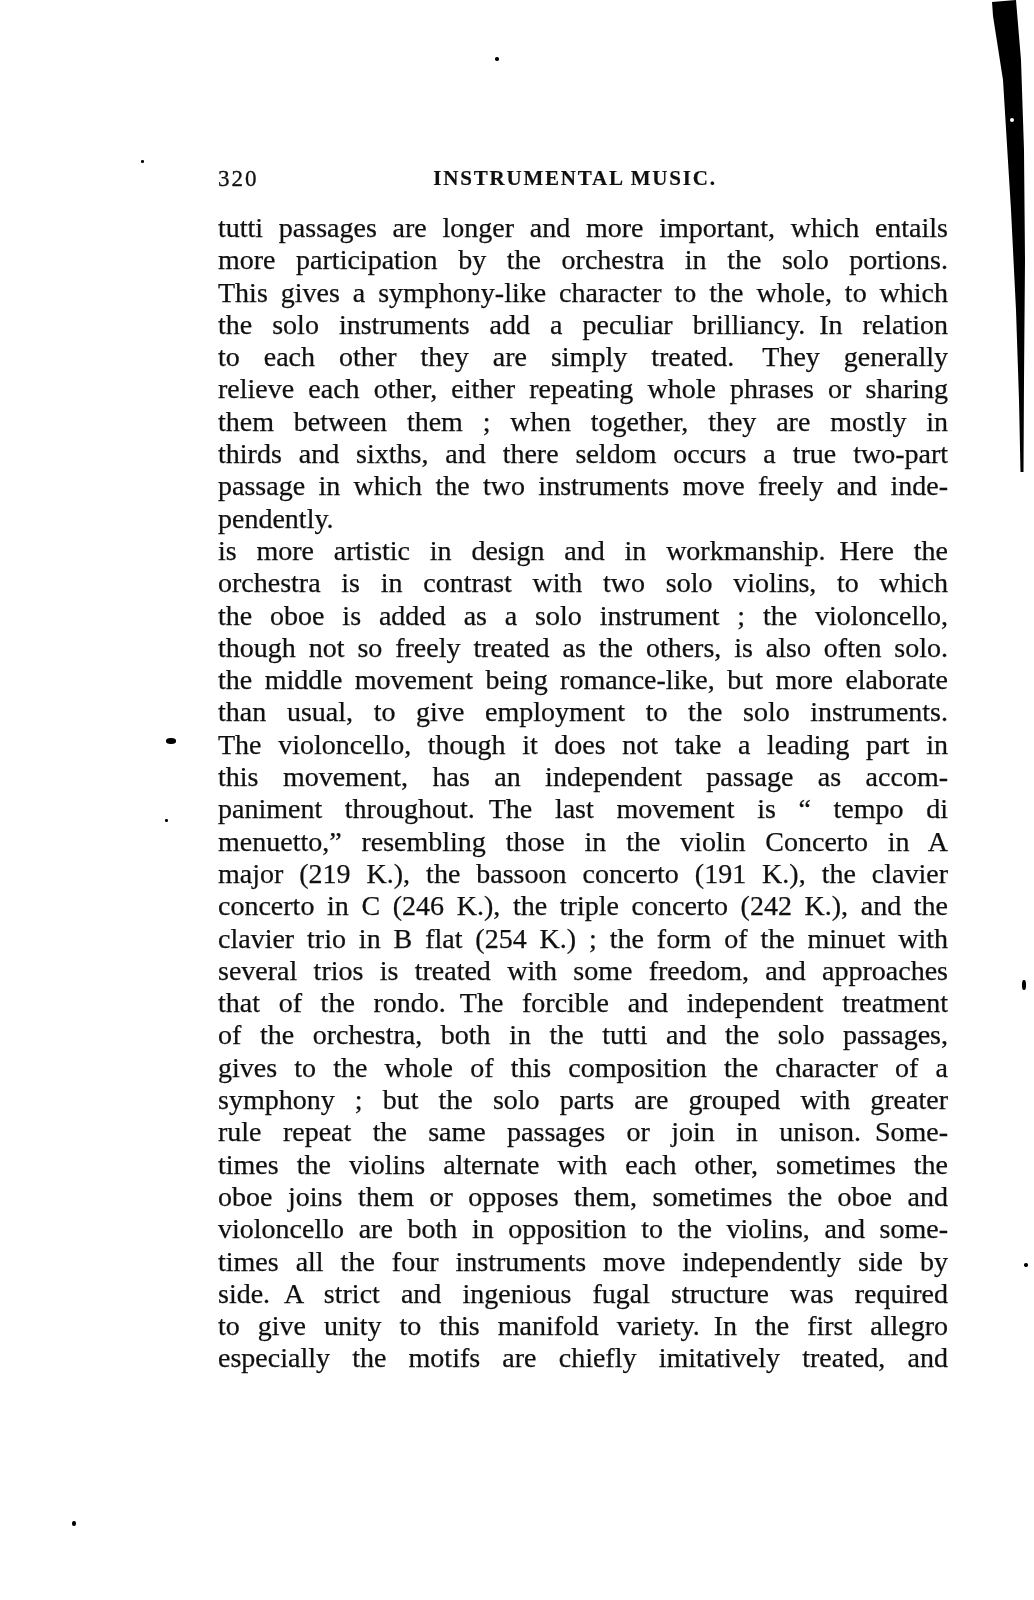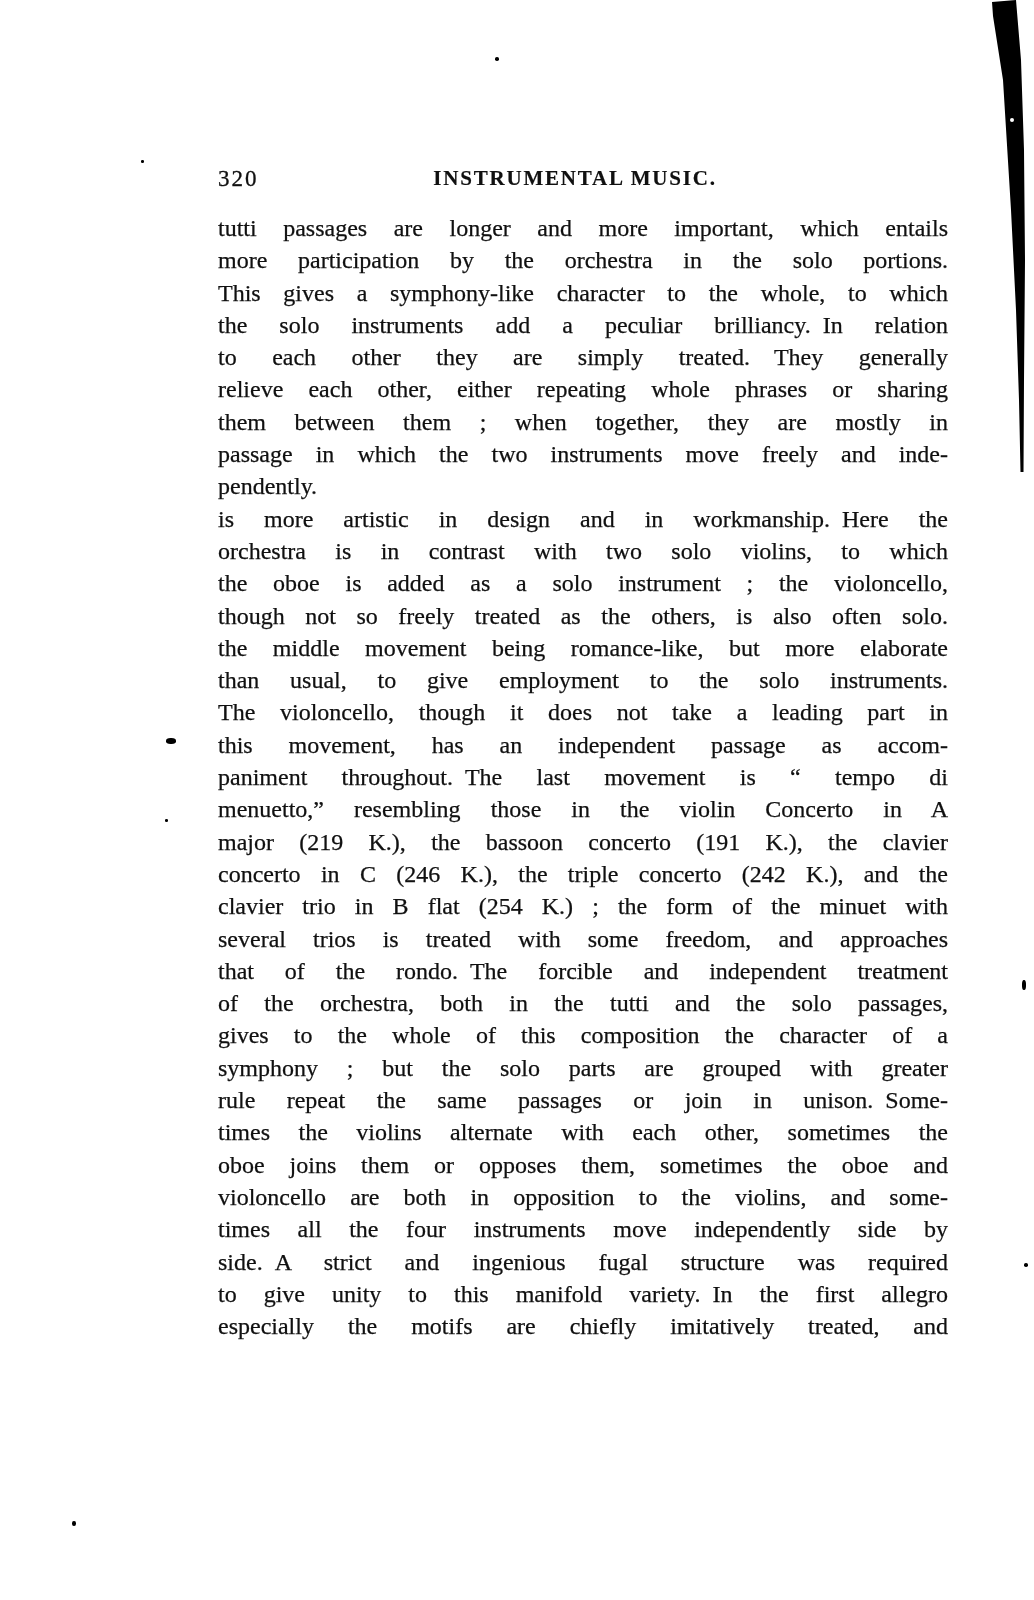--- a/index.html
+++ b/index.html
@@ -34,21 +34,21 @@
     font-size: 21px;
     font-weight: 600;
     letter-spacing: 1.8px;
     -webkit-text-stroke: 0.2px var(--ink, #101010);
   }
   .body-text {
     position: absolute;
     left: 218px;
     top: 212px;
     width: 730px;
-    font-size: 24px;
+    font-size: 28px;
     line-height: 32.3px;
     font-weight: 500;
     -webkit-text-stroke: 0.25px var(--ink, #101010);
   }
   .line {
     text-align: justify;
     text-align-last: justify;
     white-space: normal;
   }
   .line.last { text-align-last: left; }
@@ -81,20 +81,21 @@
 
   <div class="body-text">
     <div class="para">
         <div class="line">tutti passages are longer and more important, which entails</div>
         <div class="line">more participation by the orchestra in the solo portions.</div>
         <div class="line">This gives a symphony-like character to the whole, to which</div>
         <div class="line">the solo instruments add a peculiar brilliancy. In relation</div>
         <div class="line">to each other they are simply treated. They generally</div>
         <div class="line">relieve each other, either repeating whole phrases or sharing</div>
         <div class="line">them between them ; when together, they are mostly in</div>
+        <div class="line">thirds and sixths, and there seldom occurs a true two-part</div>
         <div class="line">passage in which the two instruments move freely and inde-</div>
         <div class="line last">pendently.</div>
       </div>
     <div class="para">
         <div class="line">is more artistic in design and in workmanship. Here the</div>
         <div class="line">orchestra is in contrast with two solo violins, to which</div>
         <div class="line">the oboe is added as a solo instrument ; the violoncello,</div>
         <div class="line">though not so freely treated as the others, is also often solo.</div>
         <div class="line">the middle movement being romance-like, but more elaborate</div>
         <div class="line">than usual, to give employment to the solo instruments.</div>

